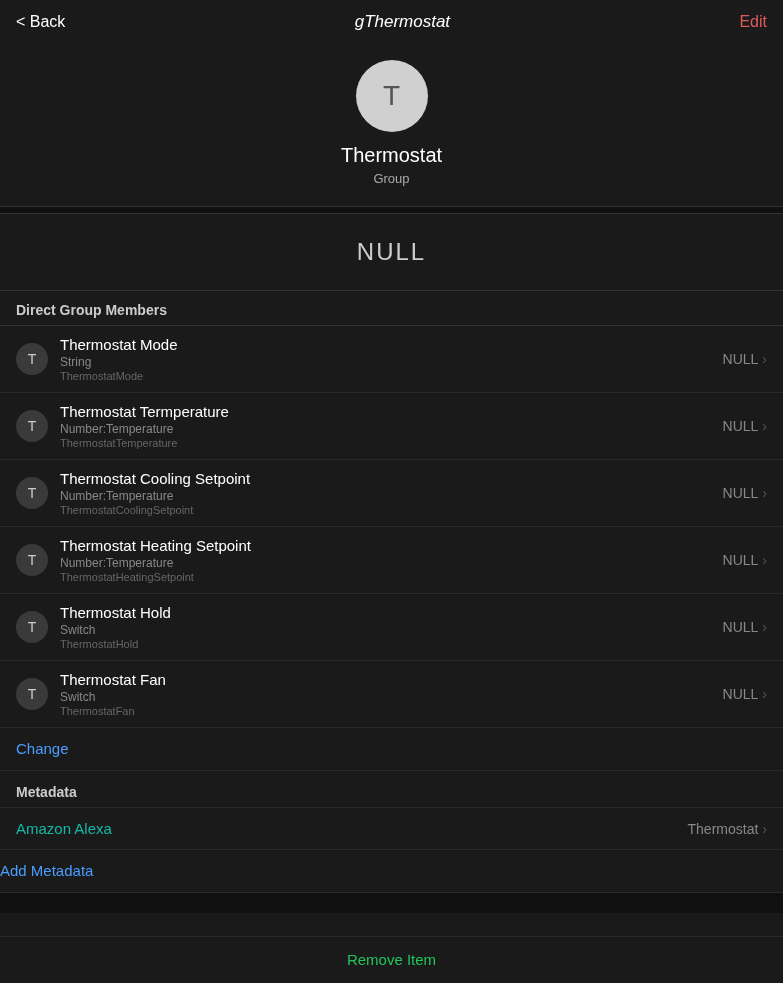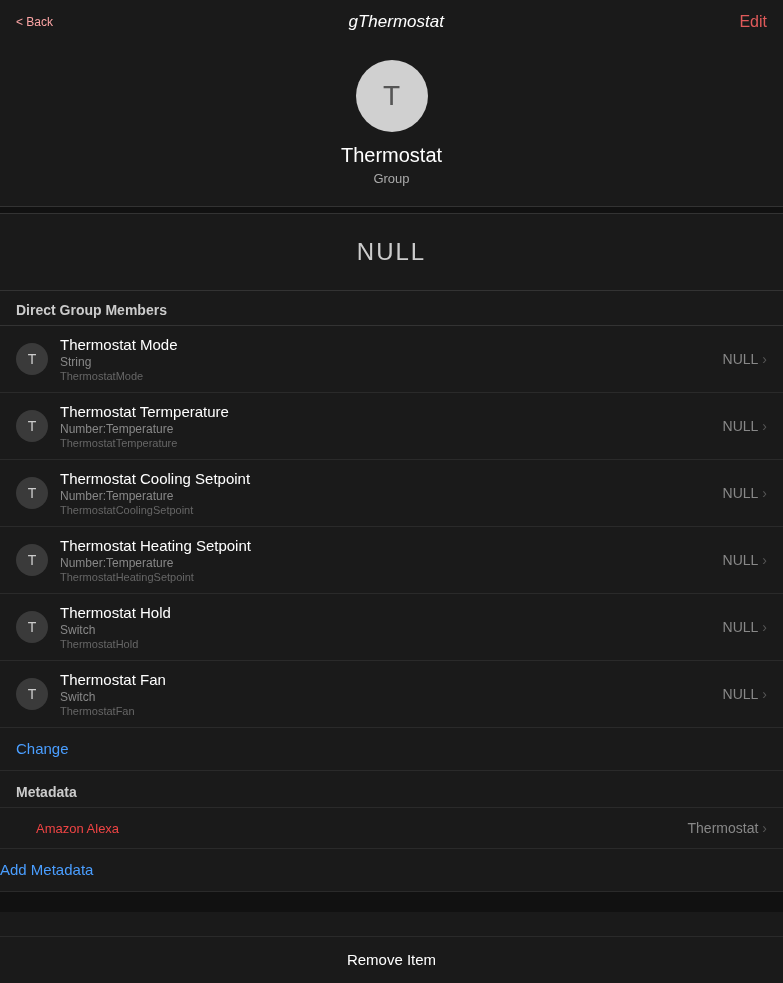--- a/index.html
+++ b/index.html
@@ -14,22 +14,22 @@
 
     
     .header {
       display: flex;
       justify-content: space-between;
       align-items: center;
       padding: 12px 16px;
       background-color: #1a1a1a;
     }
     .header-back {
-      color: #fca5a5;
-      font-size: 12px;
+      color: #ffffff;
+      font-size: 16px;
       cursor: pointer;
       display: flex;
       align-items: center;
       gap: 4px;
     }
     .header-title {
       color: #ffffff;
       font-size: 17px;
       font-weight: 400;
       font-style: italic;
@@ -191,23 +191,22 @@
       display: flex;
       justify-content: space-between;
       align-items: center;
       padding: 12px 16px;
       border-top: 1px solid #2a2a2a;
       border-bottom: 1px solid #2a2a2a;
       background-color: #1a1a1a;
       cursor: pointer;
     }
     .metadata-label {
-      font-size: 13px;
-      color: #ef4444;
-      margin-left: 20px;
+      font-size: 15px;
+      color: #14b8a6;
     }
     .metadata-value {
       display: flex;
       align-items: center;
       gap: 4px;
     }
     .metadata-value-text {
       font-size: 14px;
       color: #888888;
     }
@@ -237,21 +236,21 @@
     .remove-section {
       padding: 14px 16px;
       background-color: #1a1a1a;
       text-align: center;
       border-top: 1px solid #2a2a2a;
       position: fixed;
       bottom: 0;
       width: 783px;
     }
     .remove-btn {
-      color: #ffffff;
+      color: #22c55e;
       font-size: 15px;
       cursor: pointer;
       background: none;
       border: none;
     }
   </style>
 </head>
 <body>
 
 <div class="header">

